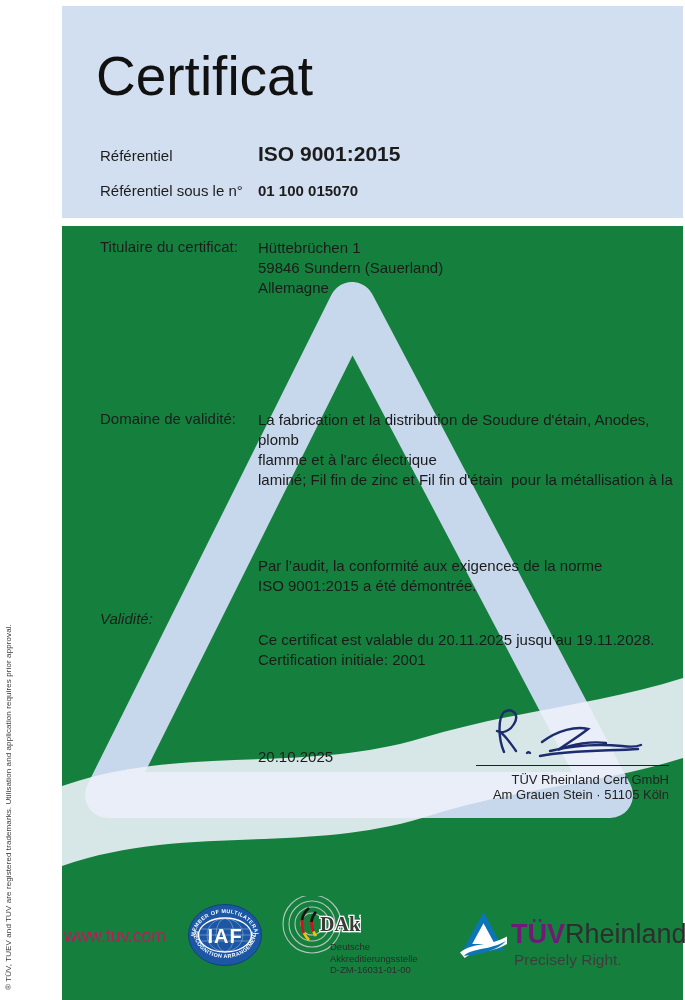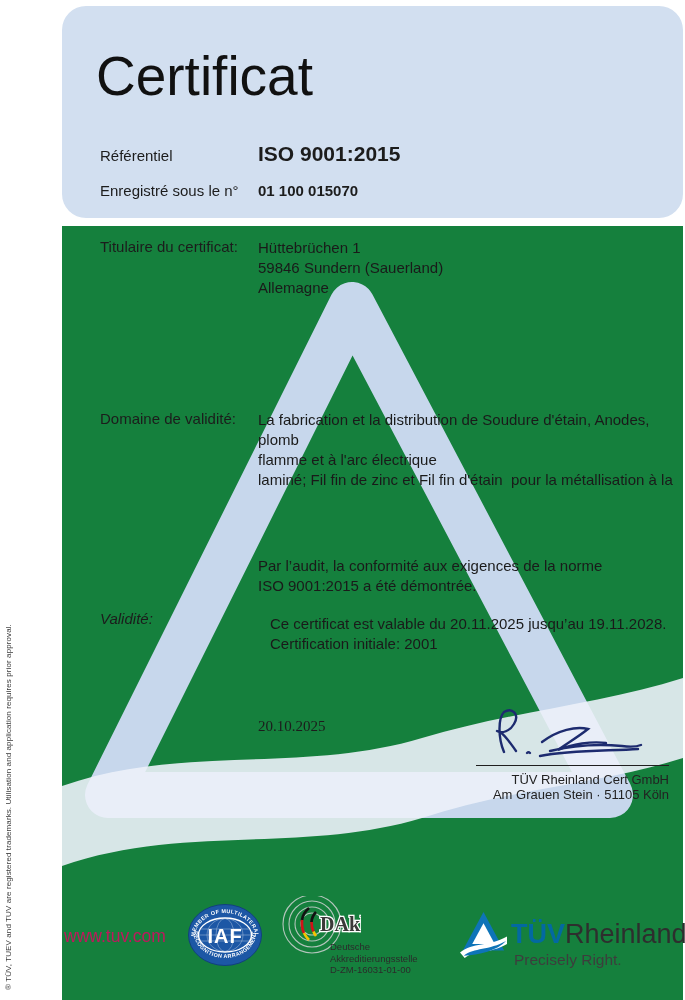--- a/index.html
+++ b/index.html
@@ -1,21 +1,21 @@
 <!DOCTYPE html>
 <html><head>
 <meta charset="utf-8">
 <style>
   html,body{margin:0;padding:0;}
   body{background:#ffffff;font-family:"Liberation Sans","DejaVu Sans",sans-serif;-webkit-font-smoothing:antialiased;}
   .page{position:relative;width:685px;height:1000px;background:#ffffff;overflow:hidden;color:#1a1a1a;}
 
   
   .block{position:absolute;left:62px;width:621px;}
-  .header-block{top:6px;height:212px;background:#d2dff0;border-radius:24px;}
+  .header-block{top:6px;height:212px;background:#d2dff0;}
   .body-block{top:226px;height:839px;background:#15803d;}
 
   .cert-title{position:absolute;left:34px;top:40px;margin:0;font-size:55px;font-weight:400;letter-spacing:0px;color:#111;line-height:60px;}
 
   .lbl{position:absolute;font-size:15px;color:#1c1c1c;white-space:nowrap;}
   .val{position:absolute;font-size:15px;color:#1c1c1c;white-space:pre;}
   .bold{font-weight:700;}
   .iso-val{font-size:21px;font-weight:700;}
 
   .lines div{font-size:15px;line-height:20px;white-space:pre-wrap;}
@@ -24,37 +24,37 @@
   .watermark{position:absolute;left:0;top:0;pointer-events:none;}
 
   .sig-line{position:absolute;left:414px;top:539px;width:193px;border-top:1px solid #1f1f1f;}
   .org-lines{position:absolute;right:14px;top:546px;text-align:right;font-size:13px;line-height:15px;color:#222;margin-left:32px;}
 
   .side-note{position:absolute;left:4px;top:990px;transform:rotate(-90deg);transform-origin:0 0;font-size:8px;color:#3a3a3a;white-space:nowrap;letter-spacing:0.1px;}
 
   .website{position:absolute;left:64px;top:926px;font-size:17.5px;color:#be185d;}
   .dakks-caption{position:absolute;left:330px;top:941px;font-size:9.5px;line-height:11.5px;color:#2b2b2b;}
   .tuv-wordmark{position:absolute;left:511px;top:919px;font-size:27px;color:#2e2e2e;white-space:nowrap;}
-  .tuv-wordmark .b{font-weight:700;color:#0369a1;}
+  .tuv-wordmark .b{font-weight:700;color:#701a75;}
   .tuv-tagline{position:absolute;left:514px;top:951px;font-size:15.5px;color:#3d3d3d;}
 </style>
 </head>
 <body>
 
 <div class="page">
 
   <div class="side-note">® TÜV, TUEV and TUV are registered trademarks. Utilisation and application requires prior approval.</div>
 
   <div class="block header-block">
     <h1 class="cert-title">Certificat</h1>
 
     <div class="lbl" style="left:38px;top:141px;">Référentiel</div>
     <div class="val iso-val" style="left:196px;top:136px;">ISO 9001:2015</div>
 
-    <div class="lbl" style="left:38px;top:176px;">Enregistré sous le n°</div>
+    <div class="lbl" style="left:38px;top:176px;">Référentiel sous le n°</div>
     <div class="val bold" style="left:196px;top:176px;">01 100 015070</div>
   </div>
 
   <div class="block body-block">
 
     <svg class="watermark" width="621" height="658" viewBox="0 0 621 658">
       <path d="M290,79 L548,569 L46,569 Z" fill="none" stroke="#c7d7ec" stroke-width="46" stroke-linejoin="round"></path>
       <path d="M0,560 C120,518 240,548 360,512 C450,485 540,478 621,452 L621,532 C540,558 450,562 360,592 C240,628 120,598 0,640 Z" fill="#ecf1f9" opacity="0.9"></path>
     </svg>
 
@@ -71,26 +71,26 @@
       <div>flamme et à l'arc électrique</div>
       <div>laminé; Fil fin de zinc et Fil fin d'étain  pour la métallisation à la</div>
     </div>
 
     <div class="lines abs" style="left:196px;top:330px;">
       <div>Par l’audit, la conformité aux exigences de la norme</div>
       <div>ISO 9001:2015 a été démontrée.</div>
     </div>
 
     <div class="lbl" style="left:38px;top:384px;font-style:italic;">Validité:</div>
-    <div class="lines abs" style="left:196px;top:388px;margin-left:12px;">
+    <div class="lines abs" style="left:196px;top:404px;">
       <div>Ce certificat est valable du 20.11.2025 jusqu’au 19.11.2028.</div>
       <div>Certification initiale: 2001</div>
     </div>
 
-    <div class="val" style="left:196px;top:492px;font-family:Liberation Serif, serif;">20.10.2025</div>
+    <div class="val" style="left:196px;top:522px;">20.10.2025</div>
 
     <svg class="abs" style="left:408px;top:478px;" width="200" height="60" viewBox="0 0 200 60">
       <g fill="none" stroke="#1d2b6f" stroke-width="2.4" stroke-linecap="round">
         <path d="M34,48 C28,34 28,14 34,8 C42,3 50,10 44,20 C40,27 32,30 27,27"></path>
         <path d="M30,28 C36,32 41,40 46,47"></path>
         <path d="M57,49 C58,48 59,48 60,49"></path>
         <path d="M72,38 C88,26 106,22 118,25 C108,33 96,40 88,46 C102,40 122,37 136,39"></path>
         <path d="M80,47 C105,41 130,40 152,42 C160,43 166,43 171,41"></path>
         <path d="M70,52 C100,46 140,47 168,45"></path>
       </g>

